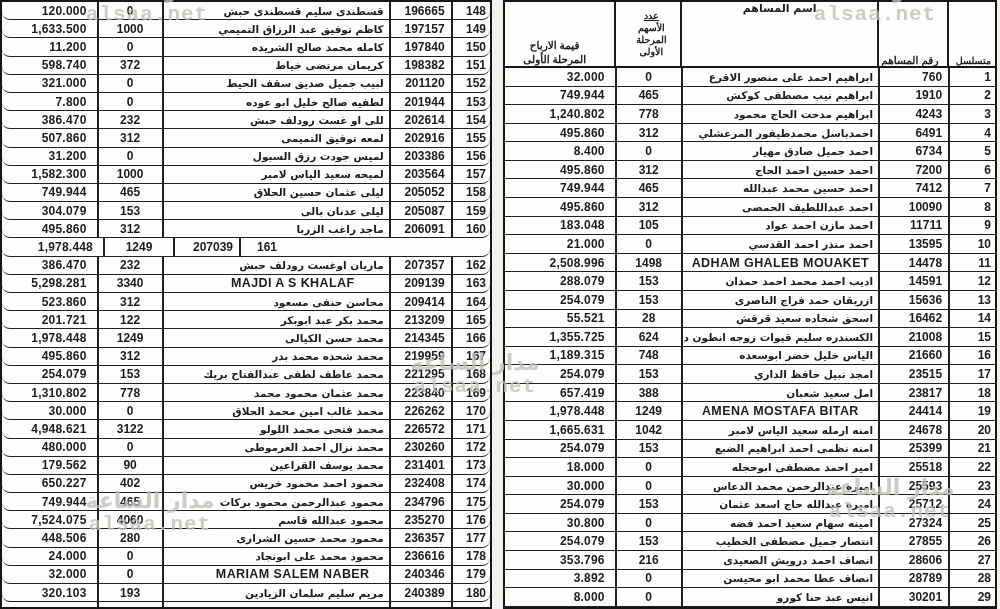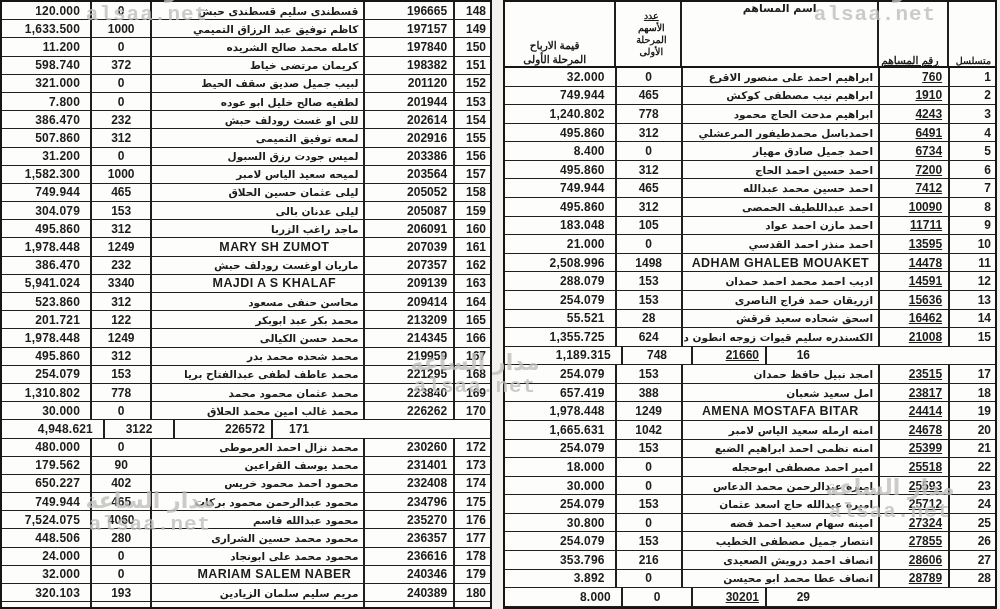--- a/index.html
+++ b/index.html
@@ -31,21 +31,21 @@
   .th:last-child{border-right:none;}
   .hline{display:block;text-align:center;}
   .u{text-decoration:underline;}
   .th.c-value{font-size:10.5px;line-height:1.35;}
   .th.c-shares{font-size:9.5px;line-height:1.25;padding-left:6px;}
   .th.c-name{font-size:11px;align-items:center;}
   .th.c-number{font-size:10.5px;}
   .th.c-serial{font-size:9.5px;}
 
   .tr{display:flex;border-bottom:1.6px solid #202020;box-sizing:border-box;}
-  .left-tbl .tr{height:18.2px;}
+  .left-tbl .tr{height:18.2px;border-radius:8px;}
   .right-tbl .tr{height:18.586px;}
   .tr.partial{height:14px;border-bottom:none;}
 
   .td{
     display:flex;align-items:center;
     box-sizing:border-box;height:100%;
     border-right:2px solid #1f1f1f;
     overflow:hidden;white-space:nowrap;
     font-weight:bold;
   }
@@ -54,27 +54,27 @@
   .c-value{justify-content:flex-end;padding-right:10px;font-family:"Liberation Sans",sans-serif;font-size:12px;letter-spacing:.2px;}
   .c-shares{justify-content:center;font-family:"Liberation Sans",sans-serif;font-size:12px;}
   .c-name{justify-content:flex-start;padding:0 5px;font-family:"DejaVu Sans",sans-serif;font-size:10.5px;}
   .c-name.latin{justify-content:center;direction:ltr;font-family:"Liberation Sans",sans-serif;font-size:12.5px;letter-spacing:.4px;}
   .c-number{justify-content:flex-end;padding-right:6px;font-family:"Liberation Sans",sans-serif;font-size:12px;}
   .c-serial{justify-content:flex-end;padding-right:4px;font-family:"Liberation Sans",sans-serif;font-size:12px;}
 
   .left-tbl .c-value{width:103px;}
   .left-tbl .c-shares{width:70px;}
   .left-tbl .c-name{width:208px;margin-left:33px;}
-  .left-tbl .c-number{width:66px;margin-left:32px;}
+  .left-tbl .c-number{width:66px;}
   .left-tbl .c-serial{width:40px;}
 
   .right-tbl .c-value{width:118px;}
   .right-tbl .c-shares{width:70px;}
   .right-tbl .c-name{width:209px;}
-  .right-tbl .c-number{width:74px;text-decoration:underline;}
+  .right-tbl .c-number{width:74px;}
   .right-tbl .c-serial{width:47px;padding-left:7px;}
 
   .wm{
     position:absolute;z-index:6;width:150px;
     text-align:center;color:#c0bfbc;opacity:.8;
     line-height:1;pointer-events:none;
   }
   .wm .wm-ar{display:block;font-size:22px;font-weight:bold;font-family:"DejaVu Sans",sans-serif;}
   .wm .wm-en{display:block;margin-top:2px;font-size:21px;font-weight:bold;letter-spacing:1px;font-family:Liberation Mono, monospace;}
   .wm1{left:72px;top:-20px;}
@@ -177,33 +177,32 @@
         <div class="tr">
           <div class="td c-value">495.860</div>
           <div class="td c-shares">312</div>
           <div class="td c-name" dir="rtl">ماجد راغب الزربا</div>
           <div class="td c-number">206091</div>
           <div class="td c-serial">160</div>
         </div>
         <div class="tr">
           <div class="td c-value">1,978.448</div>
           <div class="td c-shares">1249</div>
-          <div class="td c-name latin">MARY SH ZUMOT</div>
           <div class="td c-number">207039</div>
           <div class="td c-serial">161</div>
         </div>
         <div class="tr">
           <div class="td c-value">386.470</div>
           <div class="td c-shares">232</div>
           <div class="td c-name" dir="rtl">ماريان اوغست رودلف حبش</div>
           <div class="td c-number">207357</div>
           <div class="td c-serial">162</div>
         </div>
         <div class="tr">
-          <div class="td c-value">5,941.024</div>
+          <div class="td c-value">5,298.281</div>
           <div class="td c-shares">3340</div>
           <div class="td c-name latin">MAJDI A S KHALAF</div>
           <div class="td c-number">209139</div>
           <div class="td c-serial">163</div>
         </div>
         <div class="tr">
           <div class="td c-value">523.860</div>
           <div class="td c-shares">312</div>
           <div class="td c-name" dir="rtl">محاسن حنفى مسعود</div>
           <div class="td c-number">209414</div>
@@ -247,20 +246,21 @@
         <div class="tr">
           <div class="td c-value">30.000</div>
           <div class="td c-shares">0</div>
           <div class="td c-name" dir="rtl">محمد غالب امين محمد الحلاق</div>
           <div class="td c-number">226262</div>
           <div class="td c-serial">170</div>
         </div>
         <div class="tr">
           <div class="td c-value">4,948.621</div>
           <div class="td c-shares">3122</div>
+          <div class="td c-name" dir="rtl">محمد فتحى محمد اللولو</div>
           <div class="td c-number">226572</div>
           <div class="td c-serial">171</div>
         </div>
         <div class="tr">
           <div class="td c-value">480.000</div>
           <div class="td c-shares">0</div>
           <div class="td c-name" dir="rtl">محمد نزال احمد العرموطى</div>
           <div class="td c-number">230260</div>
           <div class="td c-serial">172</div>
         </div>
@@ -454,27 +454,28 @@
         <div class="tr">
           <div class="td c-value">1,355.725</div>
           <div class="td c-shares">624</div>
           <div class="td c-name" dir="rtl">الكسندره سليم قيوات زوجه انطون دباس</div>
           <div class="td c-number">21008</div>
           <div class="td c-serial">15</div>
         </div>
         <div class="tr">
           <div class="td c-value">1,189.315</div>
           <div class="td c-shares">748</div>
+          <div class="td c-name" dir="rtl">الياس خليل خضر ابوسعده</div>
           <div class="td c-number">21660</div>
           <div class="td c-serial">16</div>
         </div>
         <div class="tr">
           <div class="td c-value">254.079</div>
           <div class="td c-shares">153</div>
-          <div class="td c-name" dir="rtl">امجد نبيل حافظ حمدان</div>
+          <div class="td c-name" dir="rtl">امجد نبيل حافظ الداري</div>
           <div class="td c-number">23515</div>
           <div class="td c-serial">17</div>
         </div>
         <div class="tr">
           <div class="td c-value">657.419</div>
           <div class="td c-shares">388</div>
           <div class="td c-name" dir="rtl">امل سعيد شعبان</div>
           <div class="td c-number">23817</div>
           <div class="td c-serial">18</div>
         </div>
@@ -544,20 +545,21 @@
         <div class="tr">
           <div class="td c-value">3.892</div>
           <div class="td c-shares">0</div>
           <div class="td c-name" dir="rtl">انصاف عطا محمد ابو محيسن</div>
           <div class="td c-number">28789</div>
           <div class="td c-serial">28</div>
         </div>
         <div class="tr">
           <div class="td c-value">8.000</div>
           <div class="td c-shares">0</div>
+          <div class="td c-name" dir="rtl">انيس عبد حنا كورو</div>
           <div class="td c-number">30201</div>
           <div class="td c-serial">29</div>
         </div>
       </div>
   </section>
 
   <div class="wm wm1">
     <span class="wm-ar">مدار الساعة</span>
     <span class="wm-en">alsaa.net</span>
   </div>

